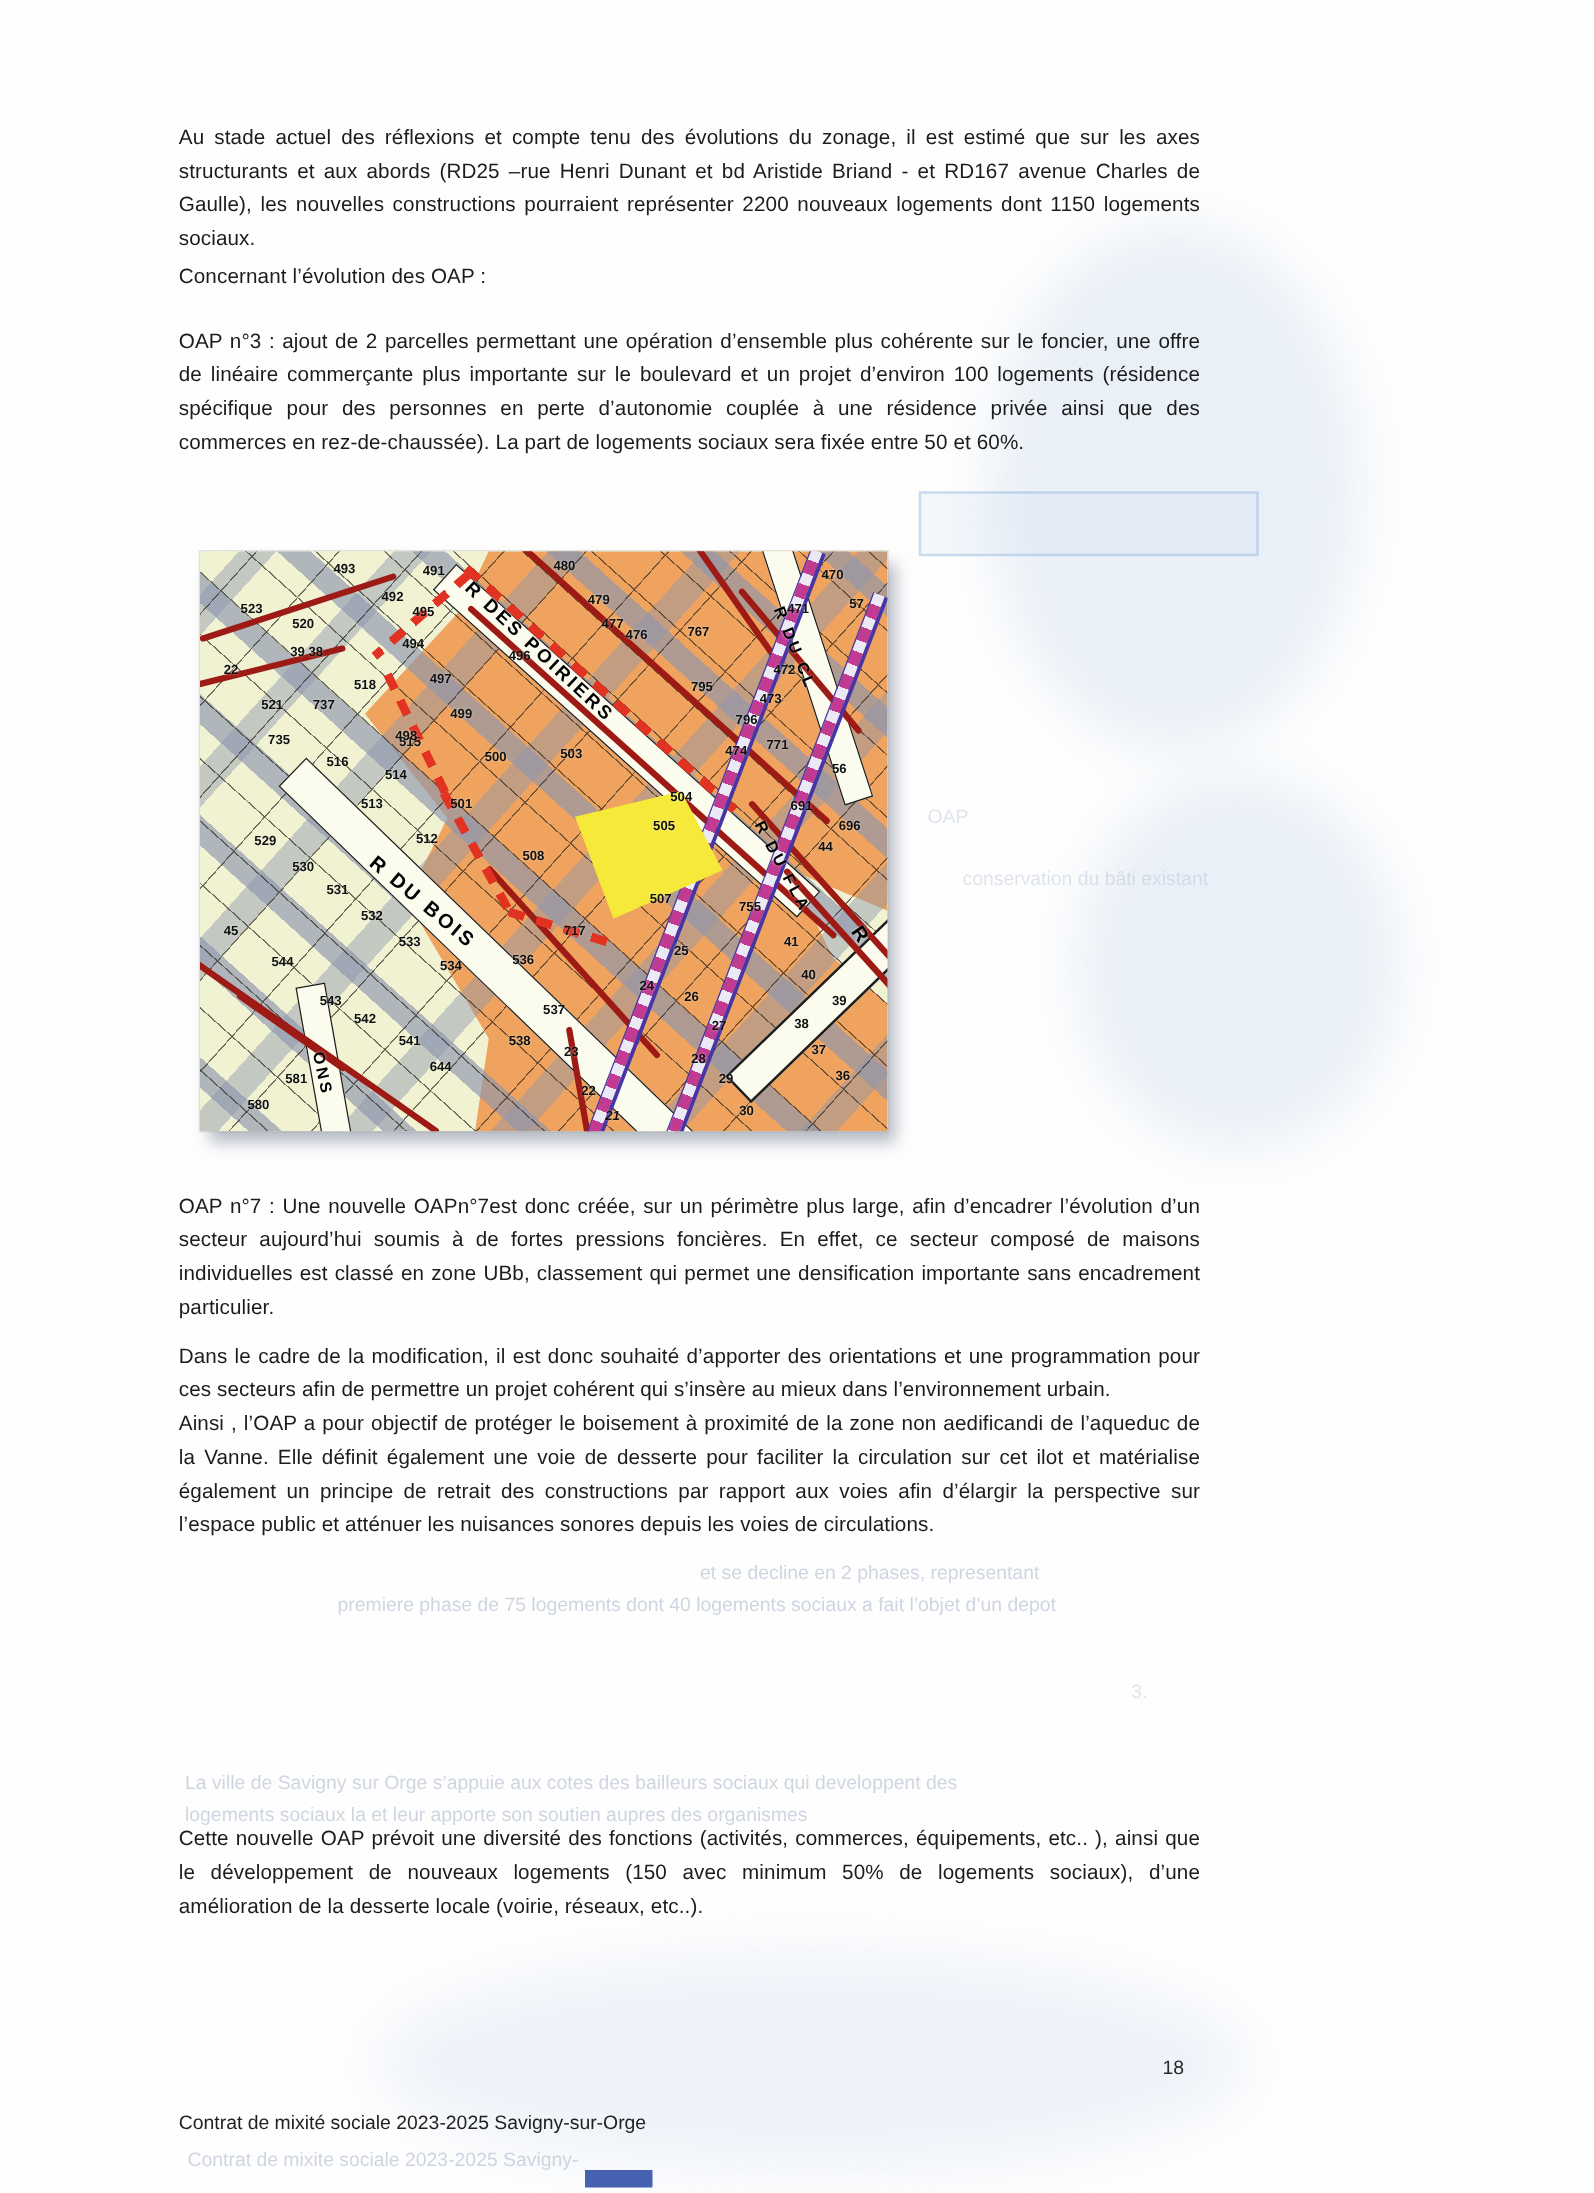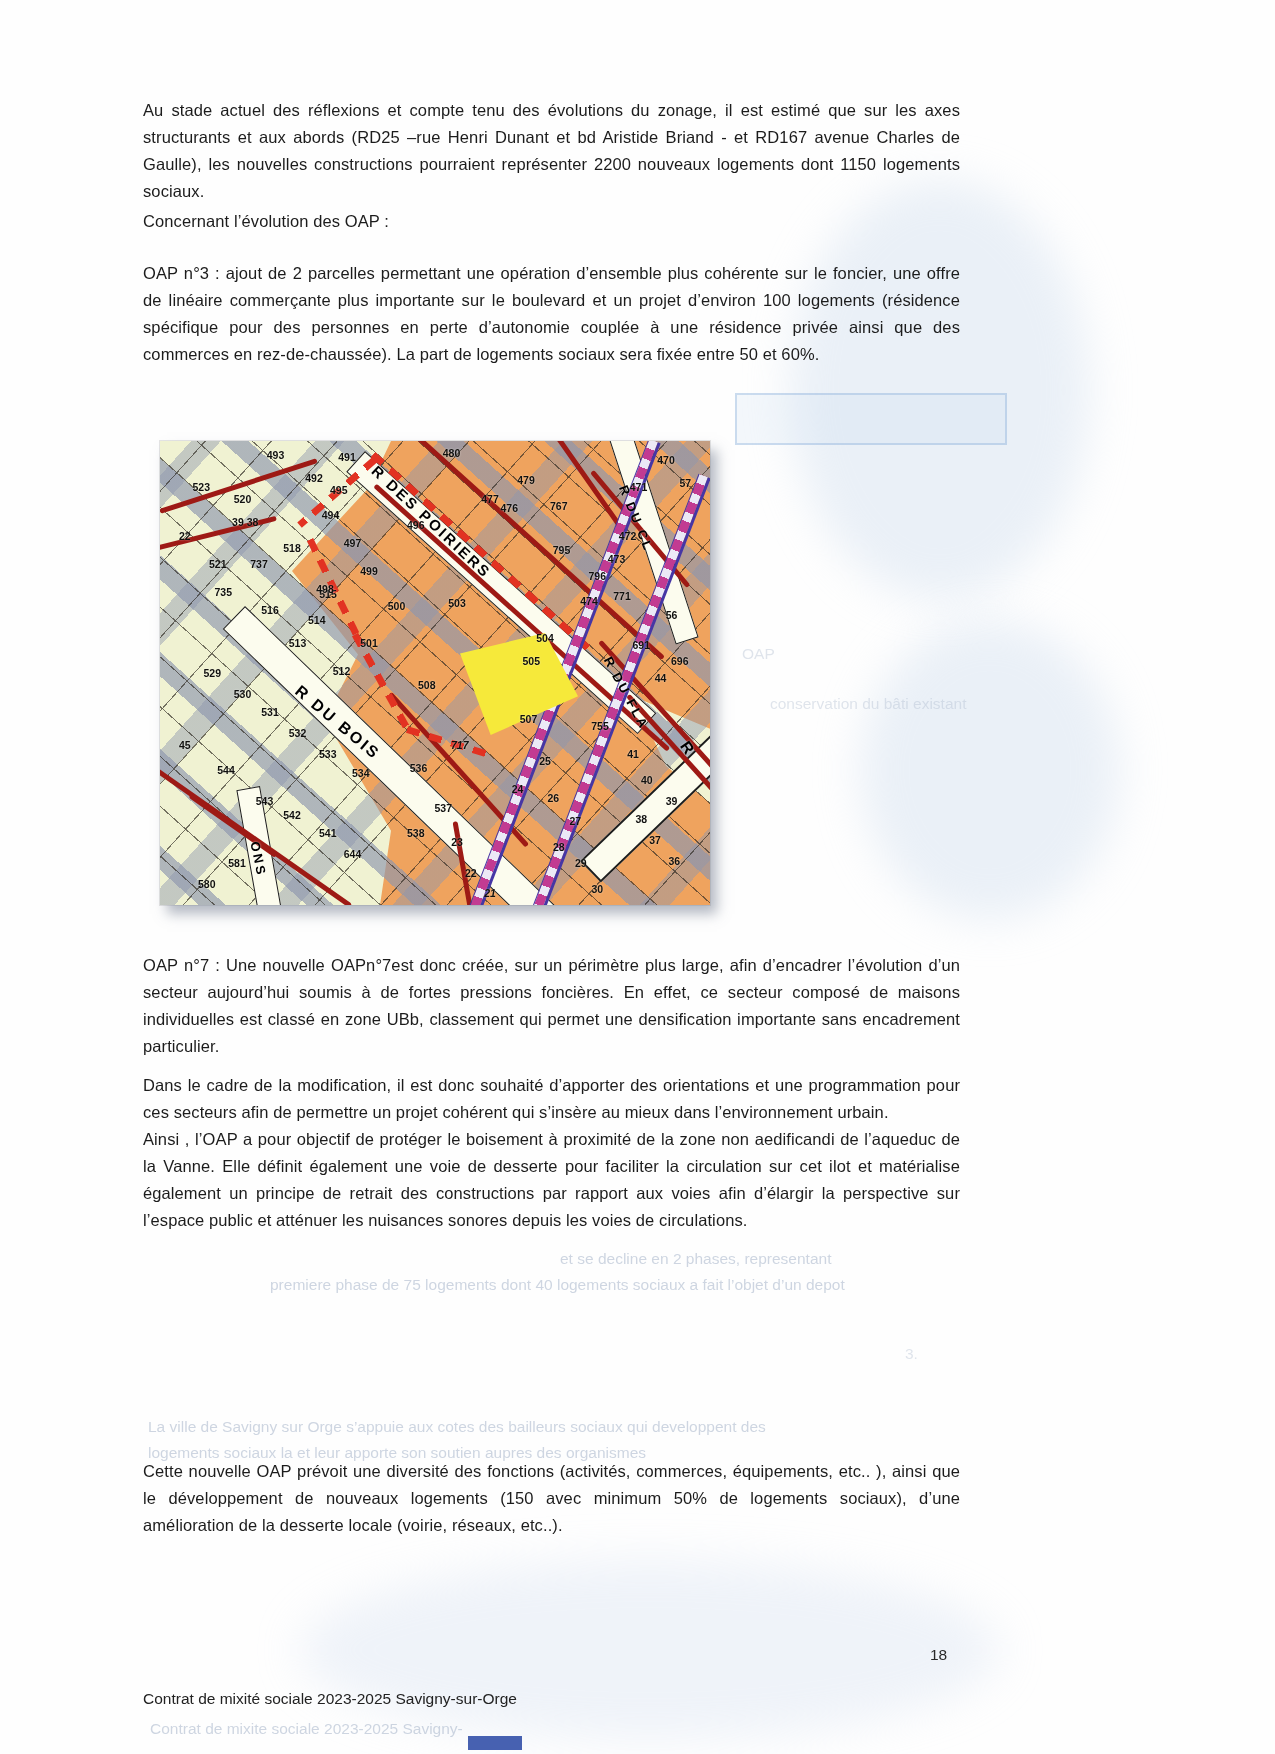--- a/index.html
+++ b/index.html
@@ -114,21 +114,21 @@
 
   <div class="yellow-parcel"></div>
 
   <div id="map-labels">
       <span class="parcel" style="left: 21%; top: 3%;">493</span>
       <span class="parcel" style="left: 34%; top: 3.5%;">491</span>
       <span class="parcel" style="left: 53%; top: 2.5%;">480</span>
       <span class="parcel" style="left: 60%; top: 4.5%; margin-top: 37px;">477</span>
       <span class="parcel" style="left: 92%; top: 4%;">470</span>
       <span class="parcel" style="left: 28%; top: 8%;">492</span>
-      <span class="parcel" style="left: 58%; top: 8.5%; margin-left: 47px;">479</span>
+      <span class="parcel" style="left: 58%; top: 8.5%;">479</span>
       <span class="parcel" style="left: 32.5%; top: 10.5%;">495</span>
       <span class="parcel" style="left: 87%; top: 10%;">471</span>
       <span class="parcel" style="left: 95.5%; top: 9%;">57</span>
       <span class="parcel" style="left: 7.5%; top: 10%;">523</span>
       <span class="parcel" style="left: 15%; top: 12.5%;">520</span>
       <span class="parcel" style="left: 63.5%; top: 14.5%;">476</span>
       <span class="parcel" style="left: 72.5%; top: 14%;">767</span>
       <span class="parcel" style="left: 15.5%; top: 17.5%;">39 38</span>
       <span class="parcel" style="left: 31%; top: 16%;">494</span>
       <span class="parcel" style="left: 46.5%; top: 18%;">496</span>
@@ -161,21 +161,21 @@
       <span class="parcel" style="left: 9.5%; top: 50%;">529</span>
       <span class="parcel" style="left: 33%; top: 49.5%;">512</span>
       <span class="parcel" style="left: 48.5%; top: 52.5%;">508</span>
       <span class="parcel" style="left: 91%; top: 51%;">44</span>
       <span class="parcel" style="left: 15%; top: 54.5%;">530</span>
       <span class="parcel" style="left: 20%; top: 58.5%;">531</span>
       <span class="parcel" style="left: 59%; top: 60%; margin-left: 44px;">507</span>
       <span class="parcel" style="left: 80%; top: 61.5%;">755</span>
       <span class="parcel" style="left: 4.5%; top: 65.5%;">45</span>
       <span class="parcel" style="left: 25%; top: 63%;">532</span>
-      <span class="parcel" style="left: 54.5%; top: 65.5%; font-style: italic;">717</span>
+      <span class="parcel" style="left: 54.5%; top: 65.5%;">717</span>
       <span class="parcel" style="left: 86%; top: 67.5%;">41</span>
       <span class="parcel" style="left: 70%; top: 69%;">25</span>
       <span class="parcel" style="left: 30.5%; top: 67.5%;">533</span>
       <span class="parcel" style="left: 47%; top: 70.5%;">536</span>
       <span class="parcel" style="left: 12%; top: 71%;">544</span>
       <span class="parcel" style="left: 88.5%; top: 73%;">40</span>
       <span class="parcel" style="left: 36.5%; top: 71.5%;">534</span>
       <span class="parcel" style="left: 65%; top: 75%;">24</span>
       <span class="parcel" style="left: 71.5%; top: 77%;">26</span>
       <span class="parcel" style="left: 93%; top: 77.5%;">39</span>

